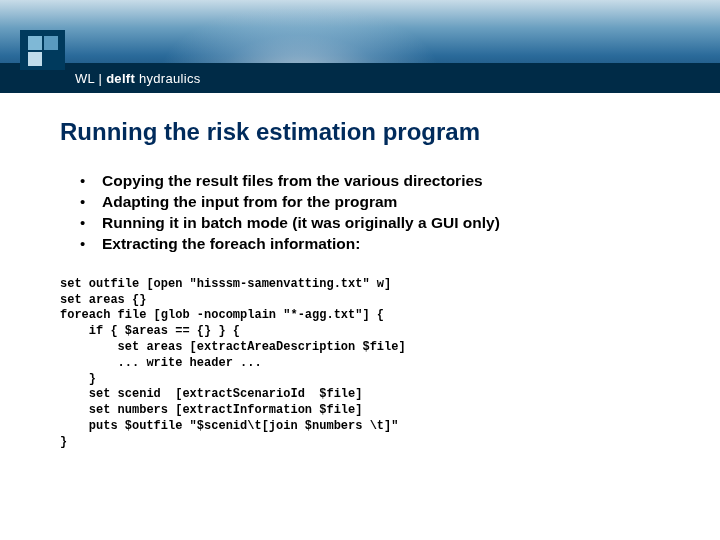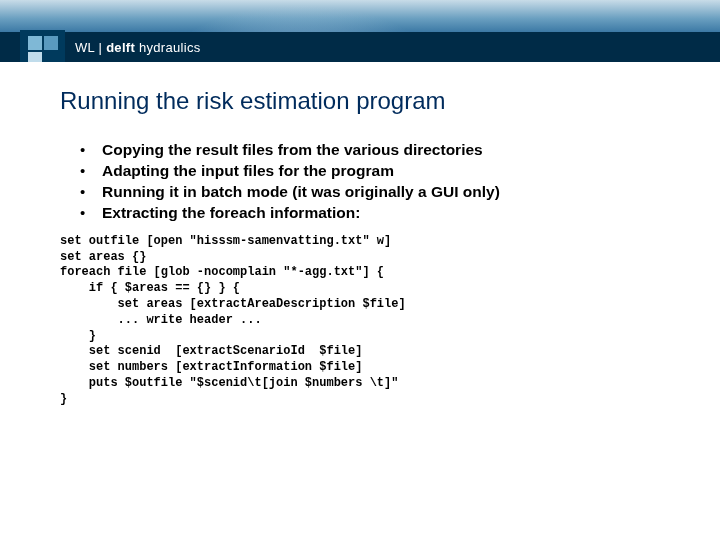--- a/index.html
+++ b/index.html
@@ -7,21 +7,21 @@
     width: 720px;
     height: 540px;
     background: #ffffff;
     font-family: Arial, Helvetica, sans-serif;
     overflow: hidden;
     position: relative;
   }
   .header {
     position: relative;
     width: 720px;
-    height: 62px;
+    height: 93px;
     background: linear-gradient(180deg, #c8dce8 0%, #6a9fc0 30%, #2a6a9a 60%, #0d3a5e 100%);
     overflow: hidden;
   }
   .wave-overlay {
     position: absolute;
     left: 150px;
     top: 0;
     width: 300px;
     height: 75px;
     background: radial-gradient(ellipse 200px 100px at 50% 100%, rgba(255,255,255,0.6) 0%, rgba(180,210,230,0.3) 40%, transparent 70%);
@@ -55,27 +55,27 @@
     z-index: 3;
     letter-spacing: 0.3px;
   }
   .brand-text .bold { font-weight: bold; }
   .content {
     padding: 25px 55px 0 60px;
   }
   .title {
     color: #002b5c;
     font-size: 24px;
-    font-weight: normal;
+    font-weight: bold;
     margin-bottom: 25px;
   }
   .bullets {
     list-style: none;
     margin-left: 20px;
-    margin-bottom: 10px;
+    margin-bottom: 22px;
   }
   .bullets li {
     position: relative;
     padding-left: 22px;
     font-size: 15.5px;
     font-weight: bold;
     color: #000000;
     line-height: 1.35;
   }
   .bullets li::before {
@@ -108,21 +108,21 @@
   </div>
   <div class="brand-text">
     <span>WL | </span><span class="bold">delft </span><span>hydraulics</span>
   </div>
 </div>
 
 <div class="content">
   <h1 class="title">Running the risk estimation program</h1>
   <ul class="bullets">
     <li>Copying the result files from the various directories</li>
-    <li>Adapting the input files for the program</li>
+    <li>Adapting the input from for the program</li>
     <li>Running it in batch mode (it was originally a GUI only)</li>
     <li>Extracting the foreach information:</li>
   </ul>
   <div class="code">set outfile [open "hisssm-samenvatting.txt" w]
 set areas {}
 foreach file [glob -nocomplain "*-agg.txt"] {
     if { $areas == {} } {
         set areas [extractAreaDescription $file]
         ... write header ...
     }

